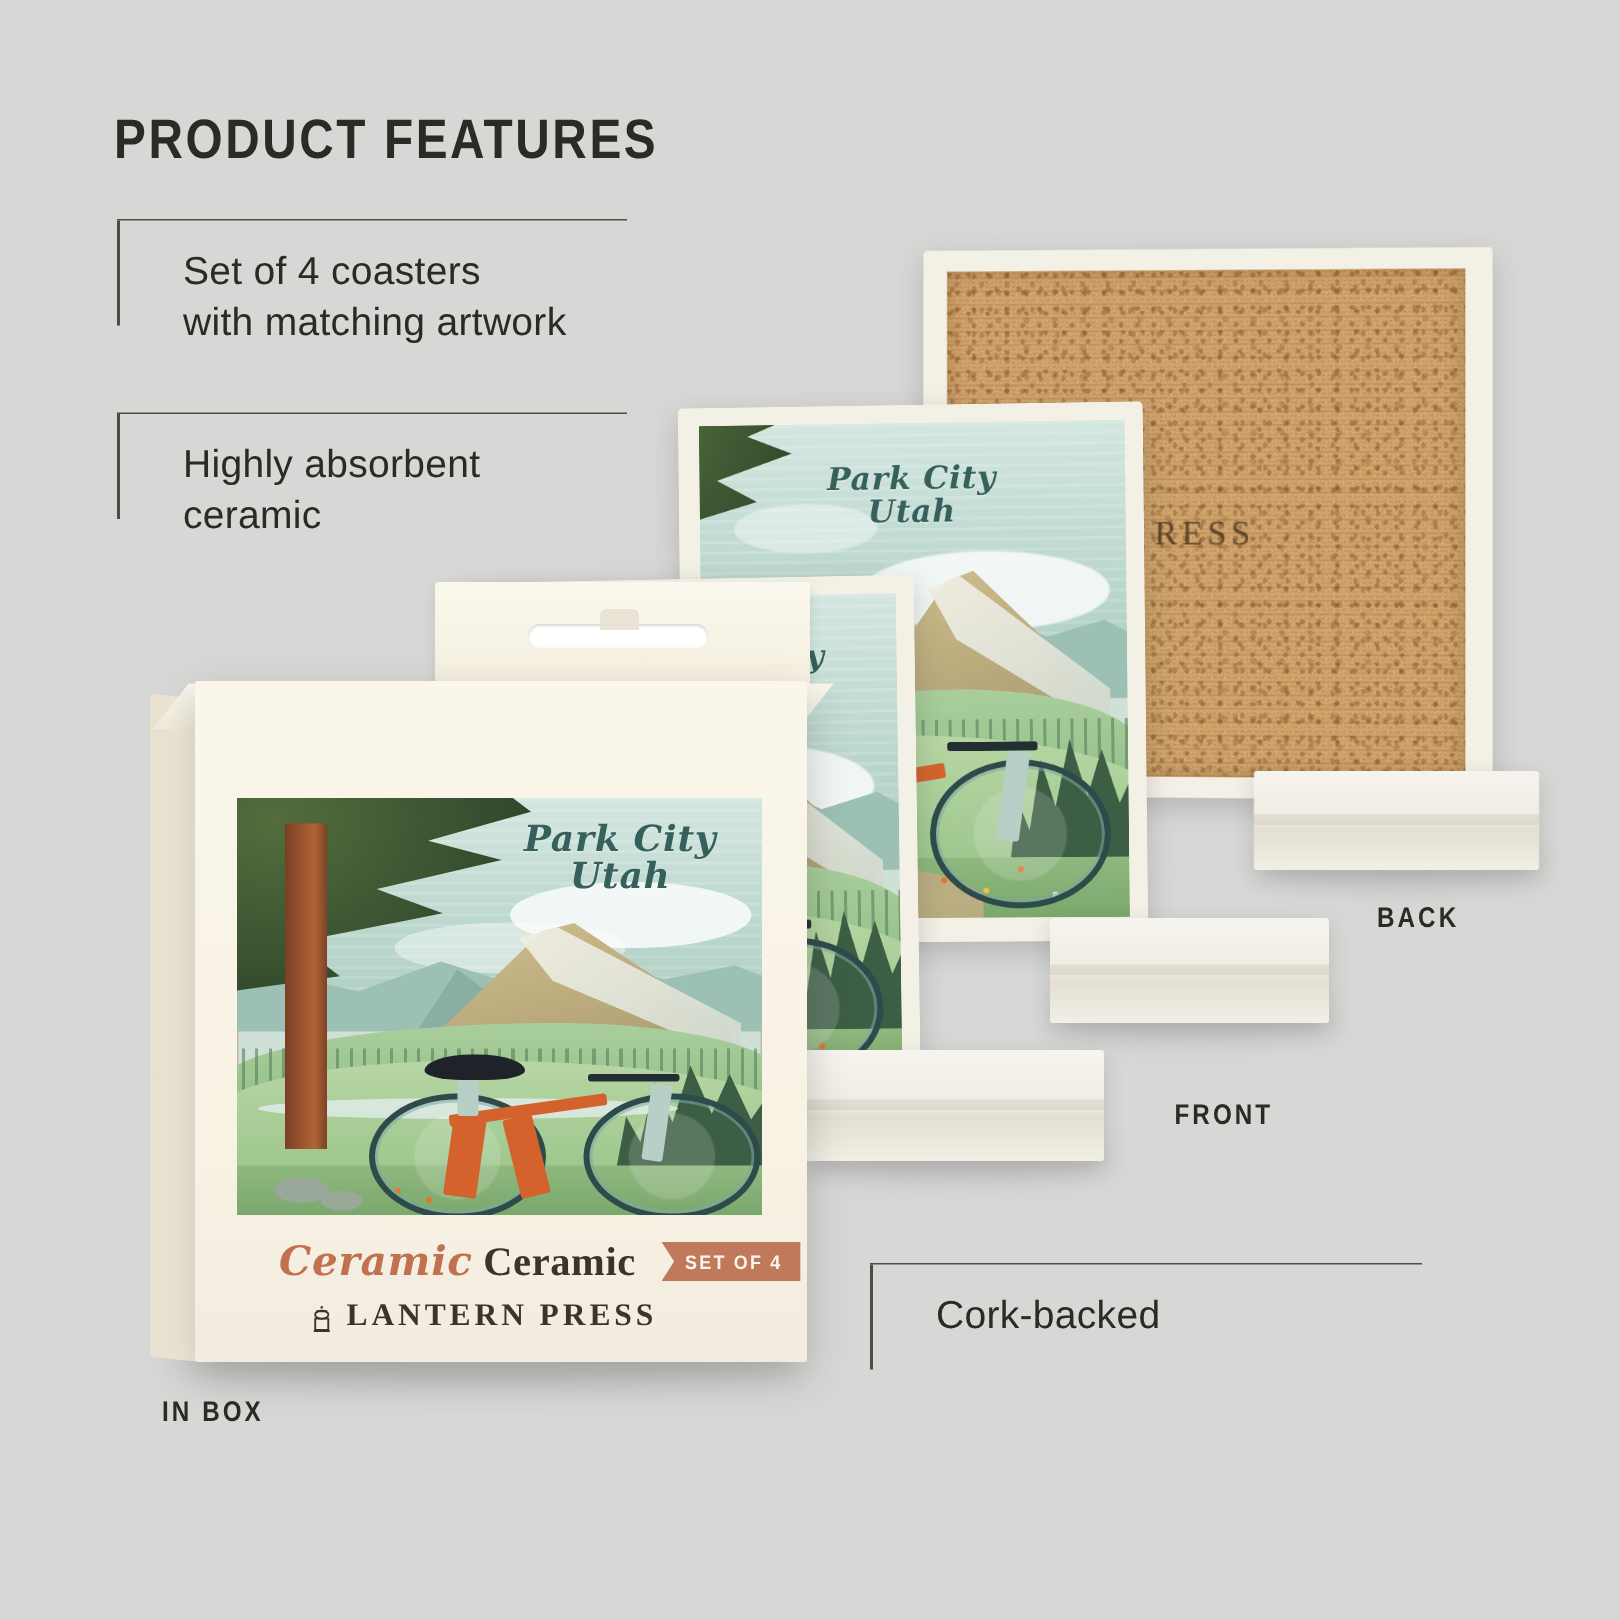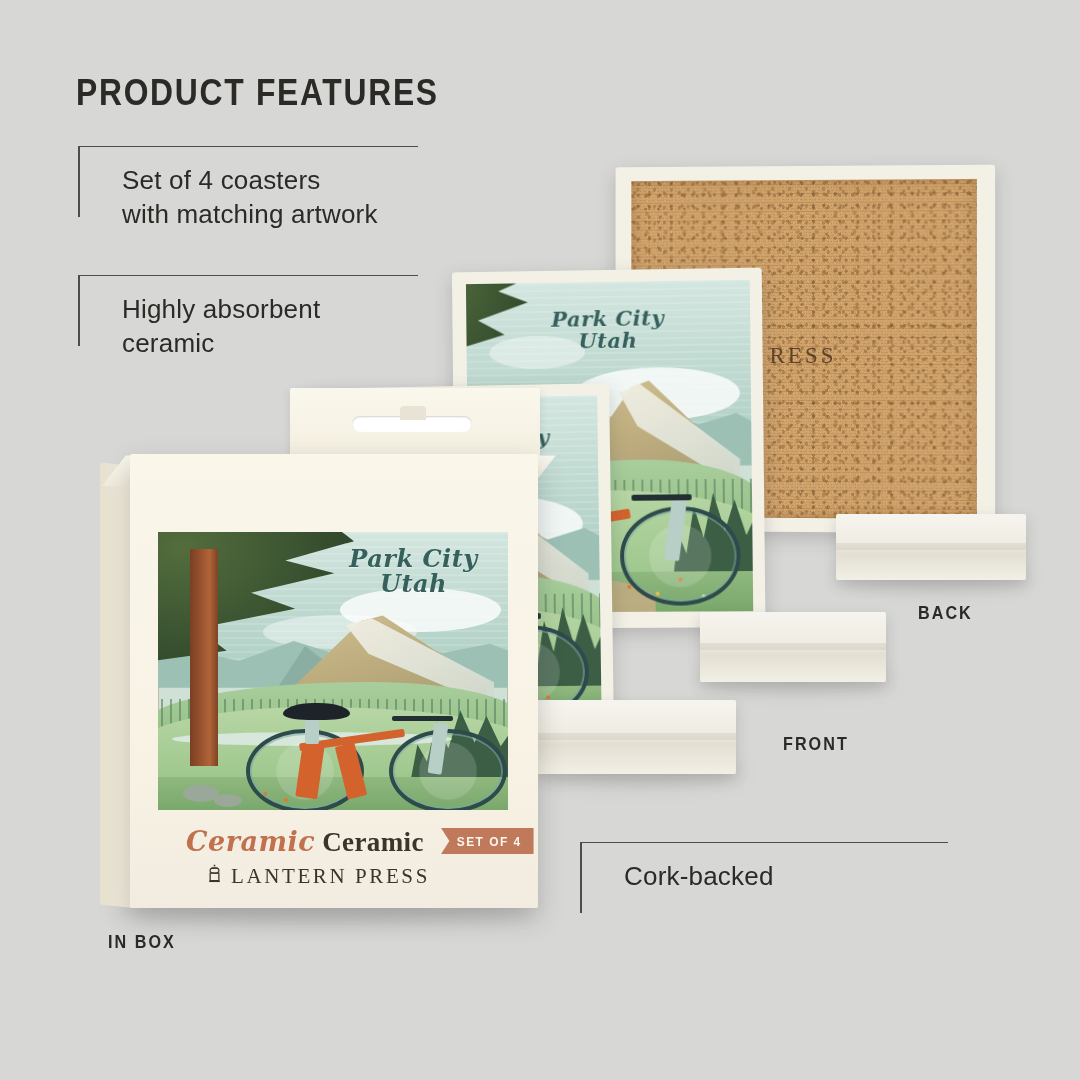--- a/index.html
+++ b/index.html
@@ -424,23 +424,24 @@
     font-weight: 700;
     font-size: 27px;
     color: #3a352b;
     letter-spacing: 0.4px;
     margin-left: 7px;
   }
   .brand-line2 {
     position: absolute;
     left: 48px; top: 38px;
     display: flex;
-    align-items: flex-start;
+    align-items: flex-end;
     gap: 8px;
     white-space: nowrap;
+    font-weight: bold;
   }
   .lantern-icon { width: 17px; height: 19px; display: block; }
   .brand-press {
     font-family: "Liberation Serif", serif;
     font-size: 21px;
     color: #3a352b;
     letter-spacing: 2.6px;
   }
   #set-badge {
     position: absolute;

